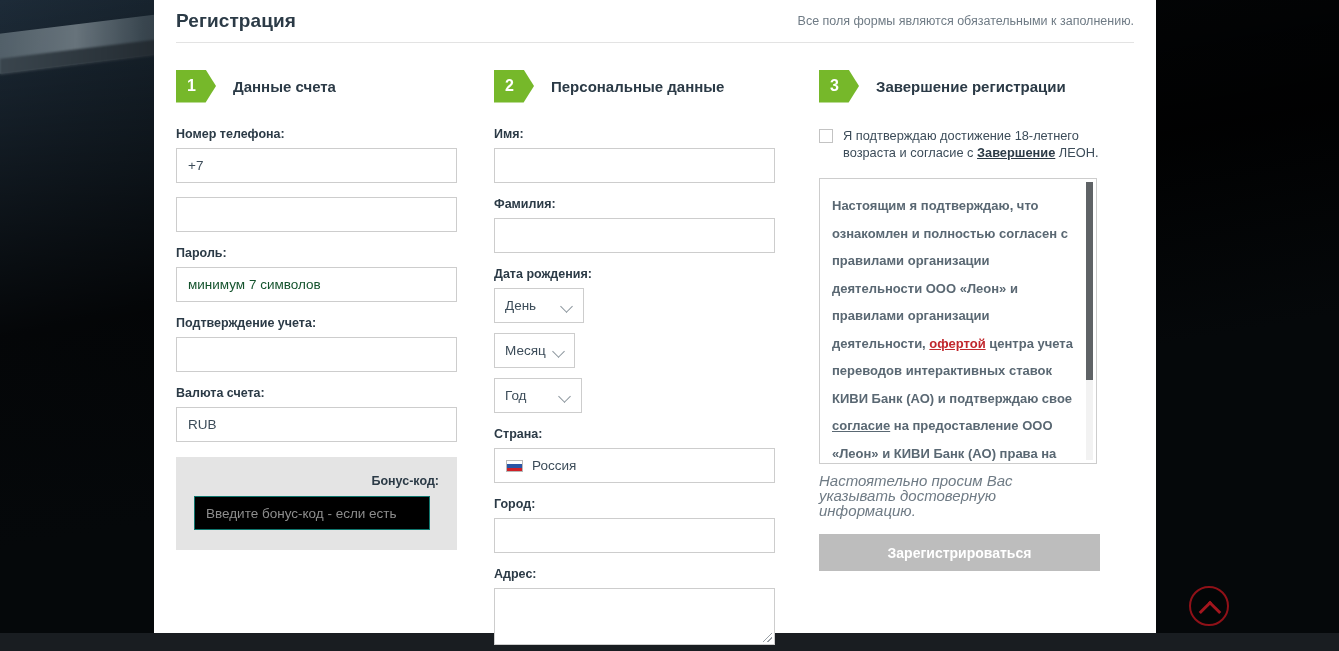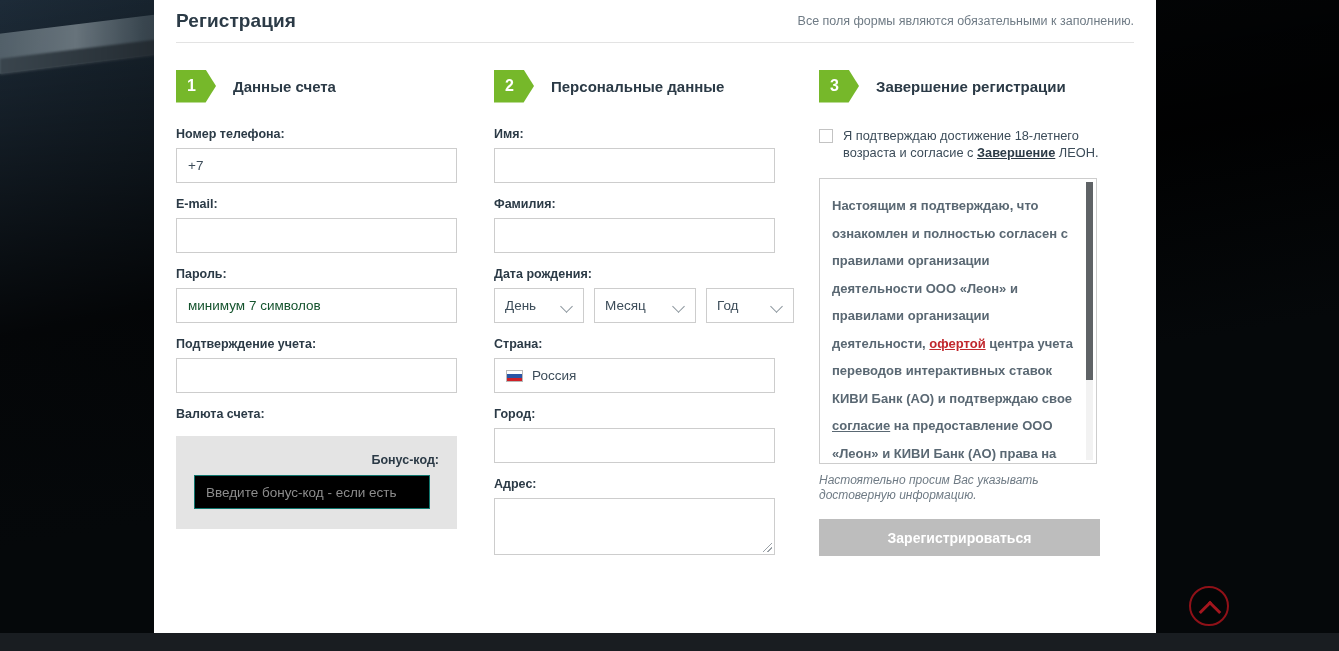--- a/index.html
+++ b/index.html
@@ -148,35 +148,35 @@
     gap: 9px;
   }
   .flag {
     width: 17px; height: 12px;
     display: inline-block;
     border: 1px solid #b9b9b9;
     background: linear-gradient(to bottom, #ffffff 0 33.3%, #2a55a5 33.3% 66.6%, #cf2027 66.6% 100%);
   }
 
   
-  .date-row { display: flex; gap: 10px; }
+  .date-row { display: flex; gap: 10px; flex-direction: column; }
   .sel {
     height: 35px;
     border: 1px solid #cdcdcd;
     background: #fff;
     display: flex;
     align-items: center;
     justify-content: space-between;
     padding: 0 10px;
     font-size: 13.5px;
     color: #3c4c59;
     cursor: pointer;
   }
   .sel-day   { width: 90px; }
-  .sel-month { width: 102px; }
+  .sel-month { width: 81px; }
   .sel-year  { width: 88px; }
   .chev {
     width: 11px; height: 7px;
     position: relative;
     margin-left: 8px;
   }
   .chev::before {
     content: "";
     position: absolute;
     left: 0; top: 0;
@@ -293,21 +293,21 @@
     position: absolute;
     right: 3px; top: 3px;
     width: 7px;
     height: 198px;
     background: #5f6366;
     cursor: pointer;
   }
 
   .fine-note {
     width: 272px;
-    font-size: 12px;
+    font-size: 15px;
     font-style: italic;
     line-height: 15px;
     color: #6f7b85;
     margin-top: 9px;
   }
 
   .submit-btn {
     width: 281px;
     height: 37px;
     background: #bdbdbd;
@@ -366,21 +366,20 @@
       </div>
 
       <div class="field">
         <span class="field-label">Номер телефона:</span>
         <div class="inp">
           <span>+7</span>
         </div>
       </div>
 
       <div class="field">
-        <span class="field-label">E-mail:</span>
         <div class="inp">
           <span></span>
         </div>
       </div>
 
       <div class="field">
         <span class="field-label">Пароль:</span>
         <div class="inp">
           <span class="ph">минимум 7 символов</span>
         </div>
@@ -388,20 +387,23 @@
 
       <div class="field">
         <span class="field-label">Подтверждение учета:</span>
         <div class="inp">
           <span></span>
         </div>
       </div>
 
       <div class="field">
         <span class="field-label">Валюта счета:</span>
+        <div class="inp">
+          <span>RUB</span>
+        </div>
       </div>
 
       <div class="bonus-panel">
         <div class="bonus-label">Бонус-код:</div>
         <div class="bonus-input">
           <span>Введите бонус-код - если есть</span>
         </div>
       </div>
     </div>
 

